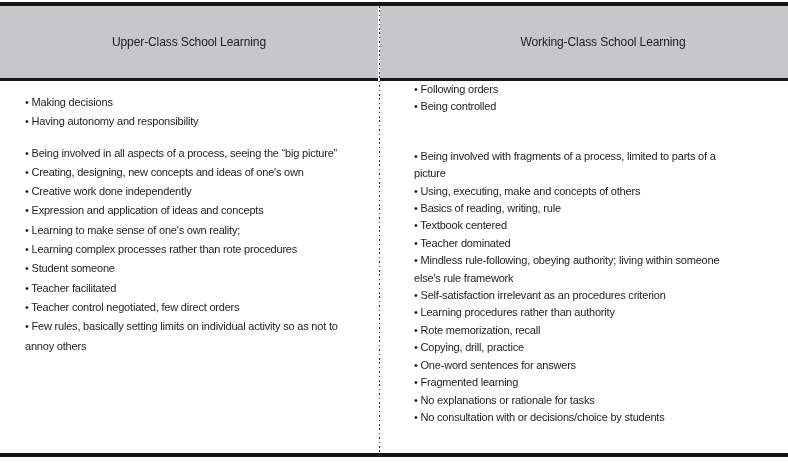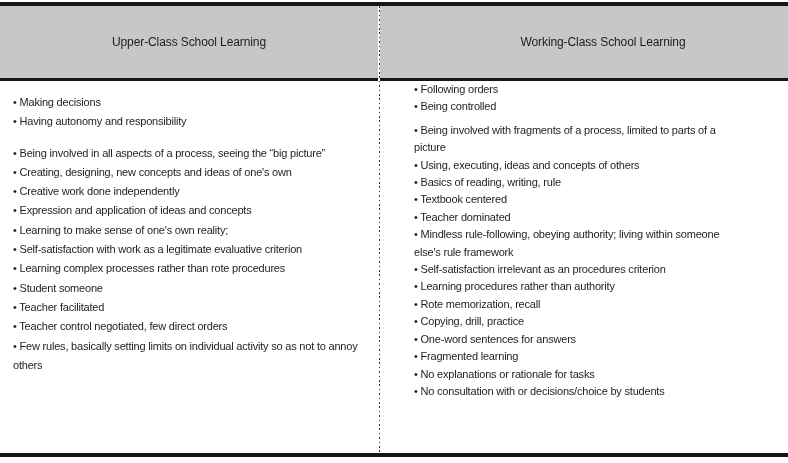--- a/index.html
+++ b/index.html
@@ -52,21 +52,21 @@
     width: 100%;
     height: 372px;
     display: flex;
   }
   .col {
     box-sizing: border-box;
     color: #1e1e1e;
   }
   .col.left {
     width: 378px;
-    padding: 12px 11px 0 13px;
+    padding: 12px 11px 0 25px;
   }
   .col.right {
     flex: 1;
     padding: 0 43px 0 36px;
   }
   .item {
     font-size: 11px;
     letter-spacing: -0.2px;
     color: #1e1e1e;
   }
@@ -108,34 +108,33 @@
   <div class="body">
     <div class="col left">
       <div class="list">
           <div class="item">• Making decisions</div>
           <div class="item">• Having autonomy and responsibility</div>
           <div class="item" style="margin-top: 12px;">• Being involved in all aspects of a process, seeing the “big picture”</div>
           <div class="item">• Creating, designing, new concepts and ideas of one's own</div>
           <div class="item">• Creative work done independently</div>
           <div class="item">• Expression and application of ideas and concepts</div>
           <div class="item">• Learning to make sense of one's own reality;</div>
-          <div class="item">• Self-satisfaction with work as a legitimate evaluative criterion</div>
           <div class="item">• Learning complex processes rather than rote procedures</div>
           <div class="item">• Student someone</div>
           <div class="item">• Teacher facilitated</div>
           <div class="item">• Teacher control negotiated, few direct orders</div>
           <div class="item">• Few rules, basically setting limits on individual activity so as not to annoy others</div>
         </div>
     </div>
     <div class="col right">
       <div class="list">
           <div class="item">• Following orders</div>
           <div class="item">• Being controlled</div>
-          <div class="item" style="margin-top: 6px;">• Being involved with fragments of a process, limited to parts of a picture</div>
-          <div class="item">• Using, executing, ideas and concepts of others</div>
+          <div class="item" style="margin-top: 32px;">• Being involved with fragments of a process, limited to parts of a picture</div>
+          <div class="item">• Using, executing, make and concepts of others</div>
           <div class="item">• Basics of reading, writing, rule</div>
           <div class="item">• Textbook centered</div>
           <div class="item">• Teacher dominated</div>
           <div class="item">• Mindless rule-following, obeying authority; living within someone else's rule framework</div>
           <div class="item">• Self-satisfaction irrelevant as an procedures criterion</div>
           <div class="item">• Learning procedures rather than authority</div>
           <div class="item">• Rote memorization, recall</div>
           <div class="item">• Copying, drill, practice</div>
           <div class="item">• One-word sentences for answers</div>
           <div class="item">• Fragmented learning</div>

